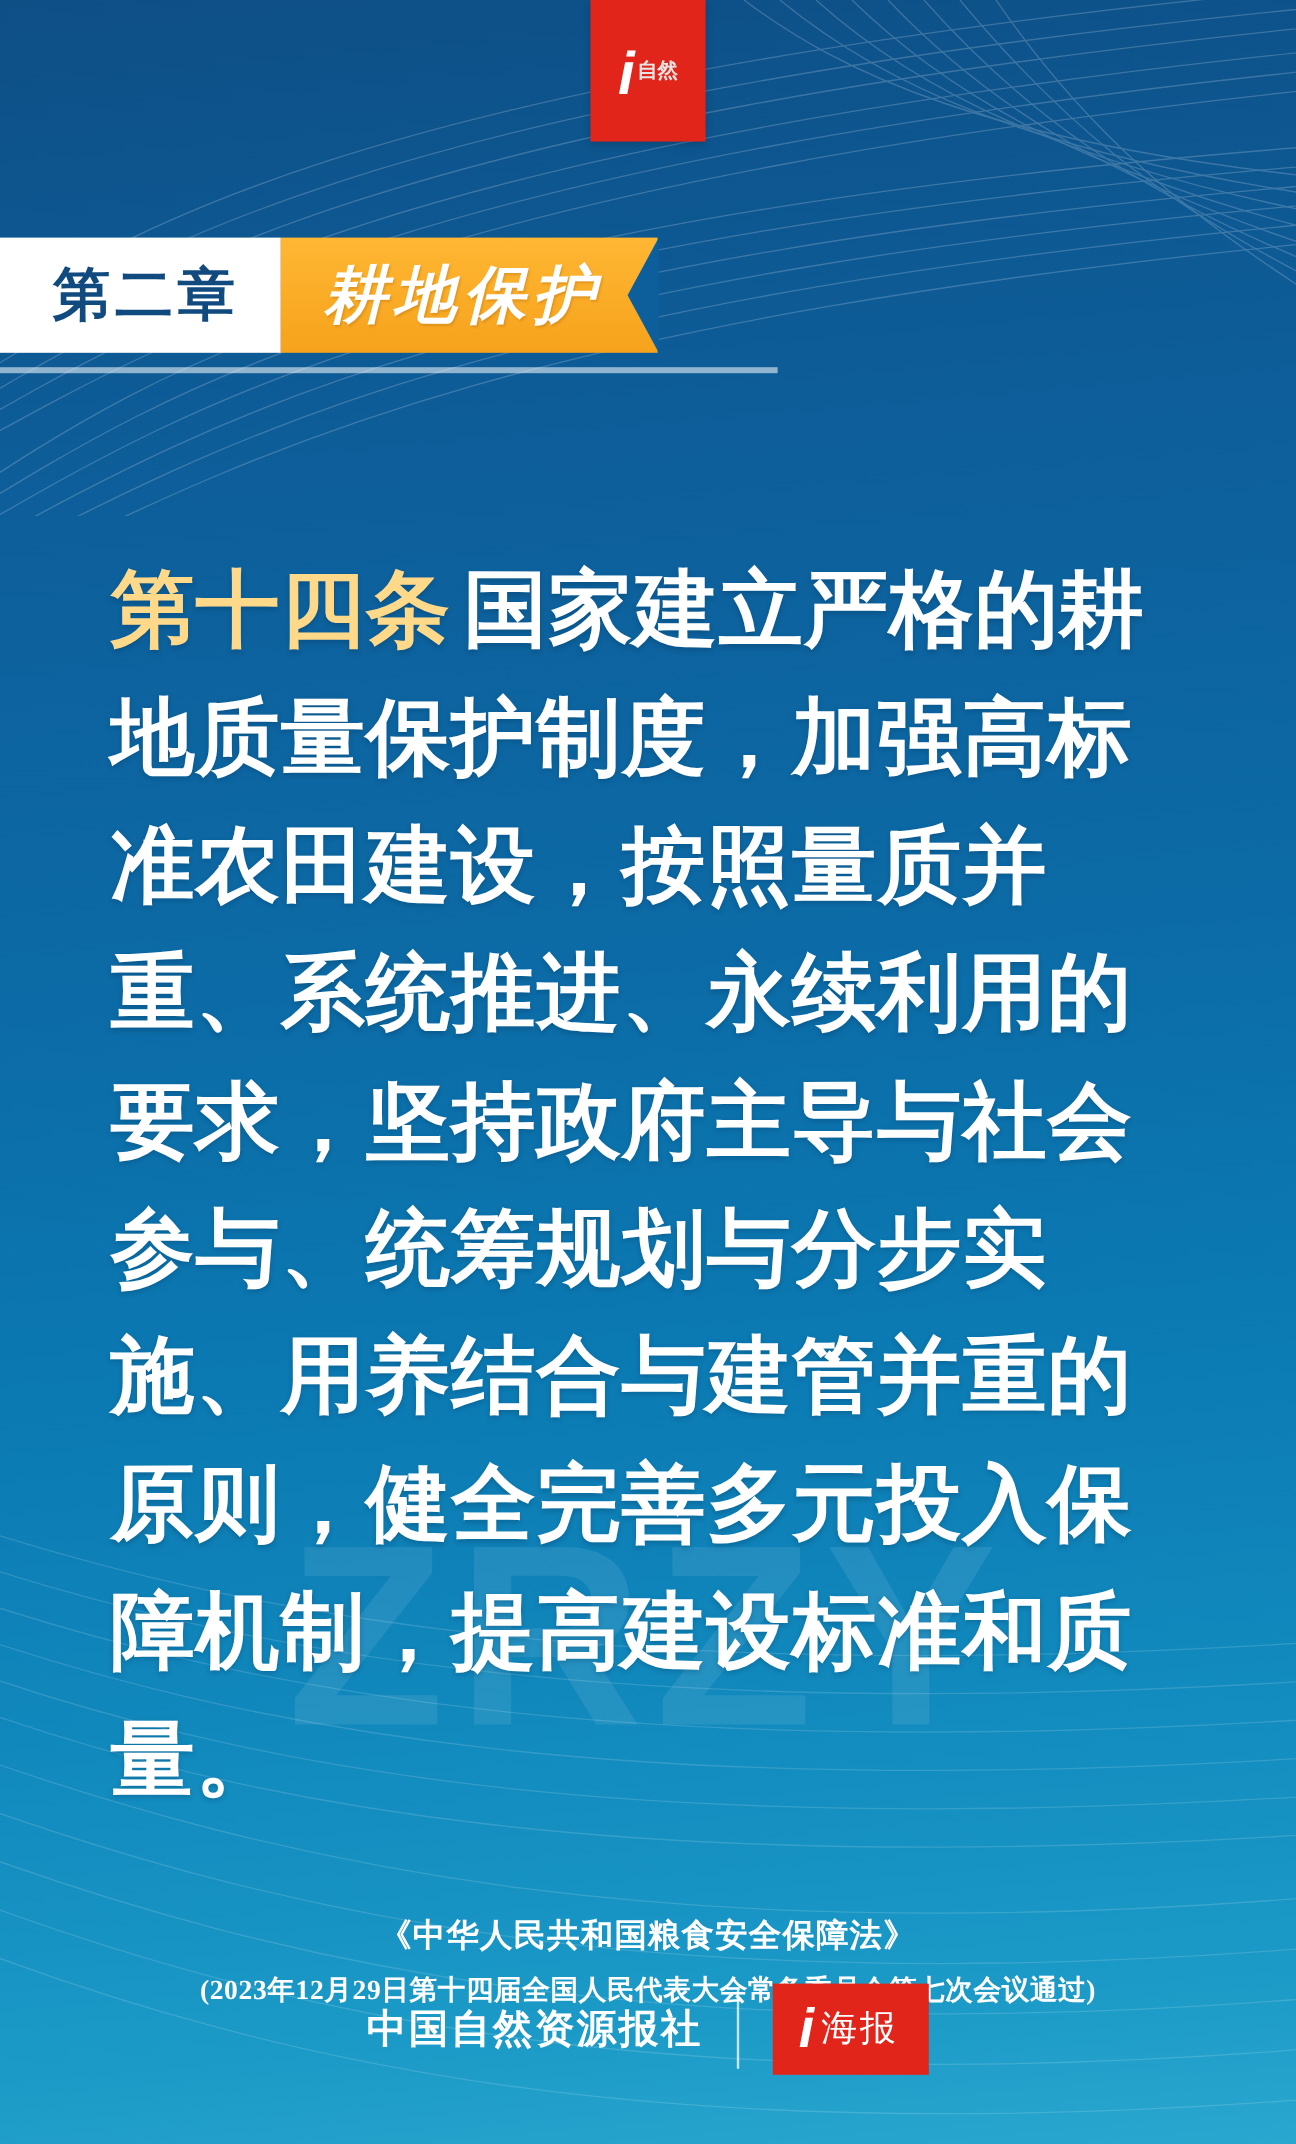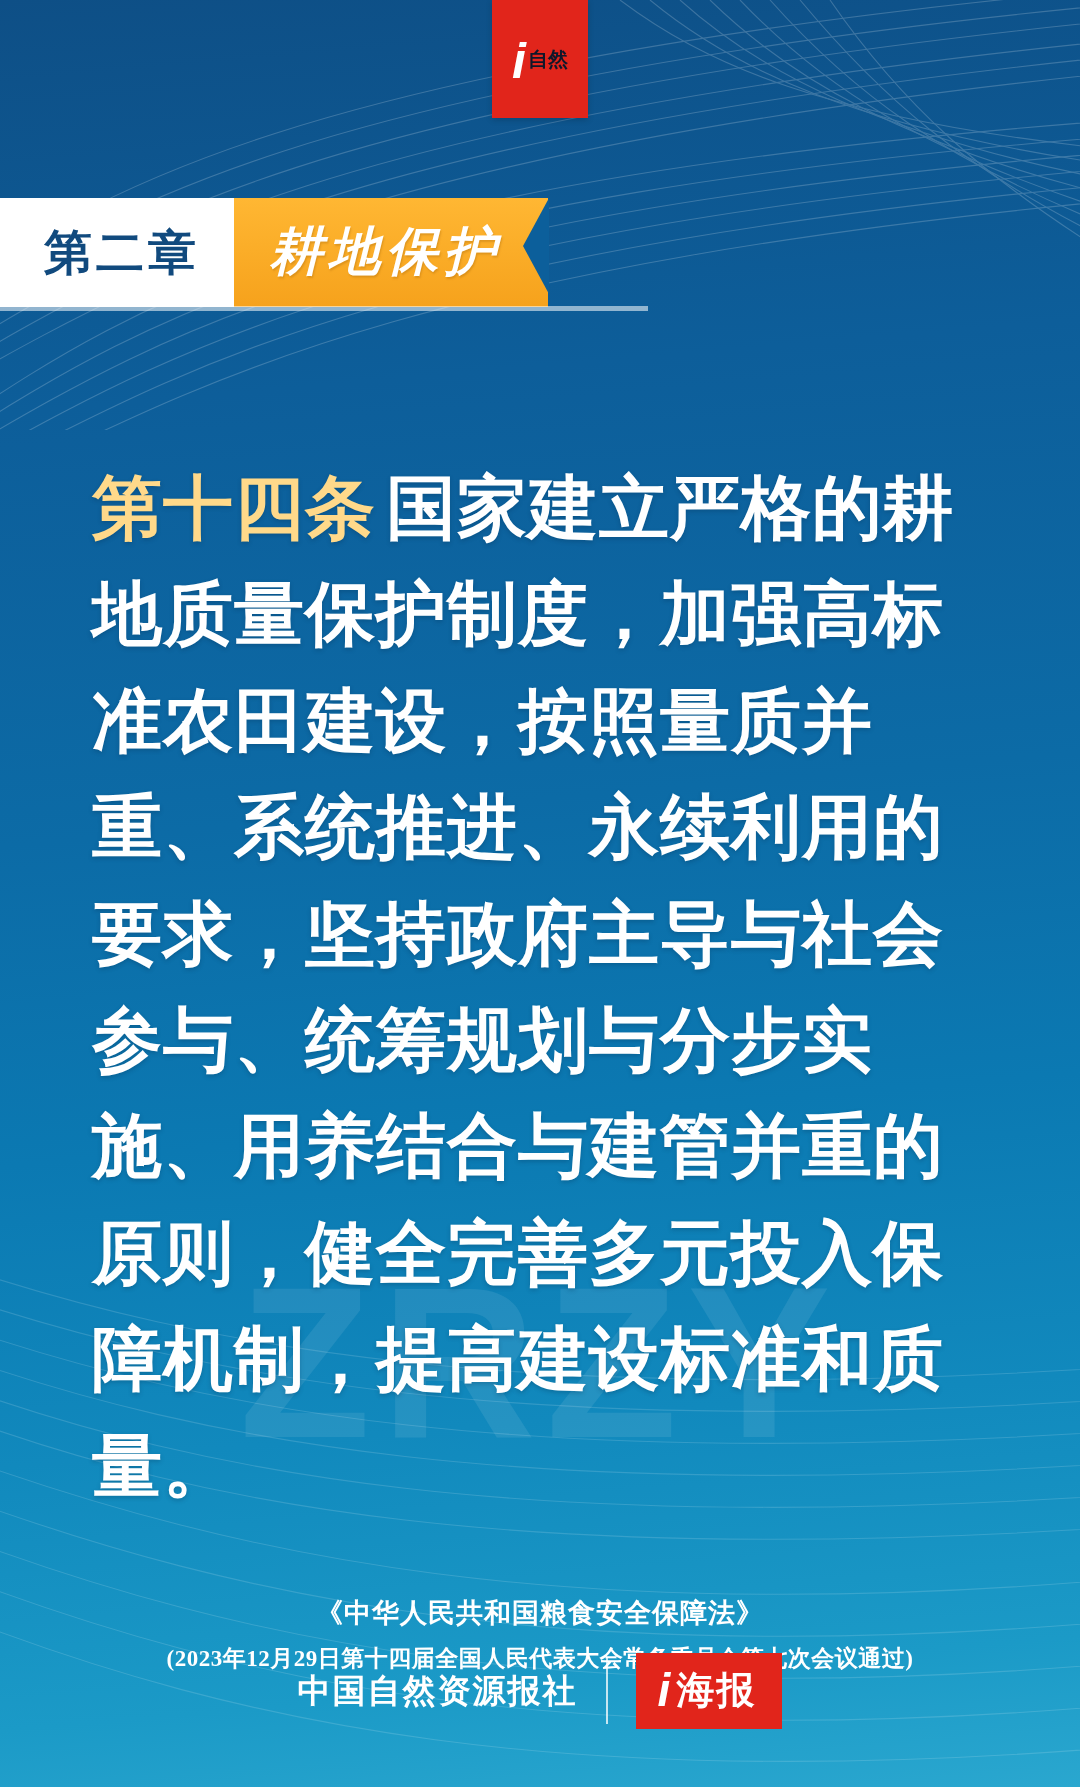--- a/index.html
+++ b/index.html
@@ -66,36 +66,36 @@
     color: #ffffff;
     font-size: 50px;
     font-weight: bold;
     font-style: italic;
     line-height: 1;
     margin-right: 2px;
     position: relative;
     top: 2px;
   }
   .logo-badge .logo-zr {
-    color: #0f172a;
-    font-size: 20px;
+    color: #e5e5e5;
+    font-size: 17px;
     font-weight: bold;
     line-height: 1.05;
     letter-spacing: 0px;
     text-align: left;
   }
 
   
   .chapter-row {
     position: absolute;
     top: 198px;
     left: 0;
     display: flex;
     align-items: stretch;
-    height: 109px;
+    height: 96px;
   }
   .chapter-no {
     background: #ffffff;
     color: #114a7e;
     font-size: 48px;
     font-weight: bold;
     letter-spacing: 4px;
     display: flex;
     align-items: center;
     padding: 0 34px 0 44px;
@@ -200,22 +200,22 @@
     padding: 8px 26px 10px 22px;
     height: 76px;
   }
   .footer-haibao .hb-i {
     font-size: 46px;
     font-weight: bold;
     font-style: italic;
     margin-right: 6px;
   }
   .footer-haibao .hb-text {
-    font-size: 38px;
-    font-weight: bold;
+    font-size: 30px;
+    font-weight: normal;
     letter-spacing: 2px;
   }
 </style>
 </head>
 <body>
 
 <div class="poster">
 
   <svg class="top-texture" viewBox="0 0 1080 430" preserveAspectRatio="none">
     <g fill="none" stroke="#ffffff" stroke-width="1.1" opacity="0.55">

